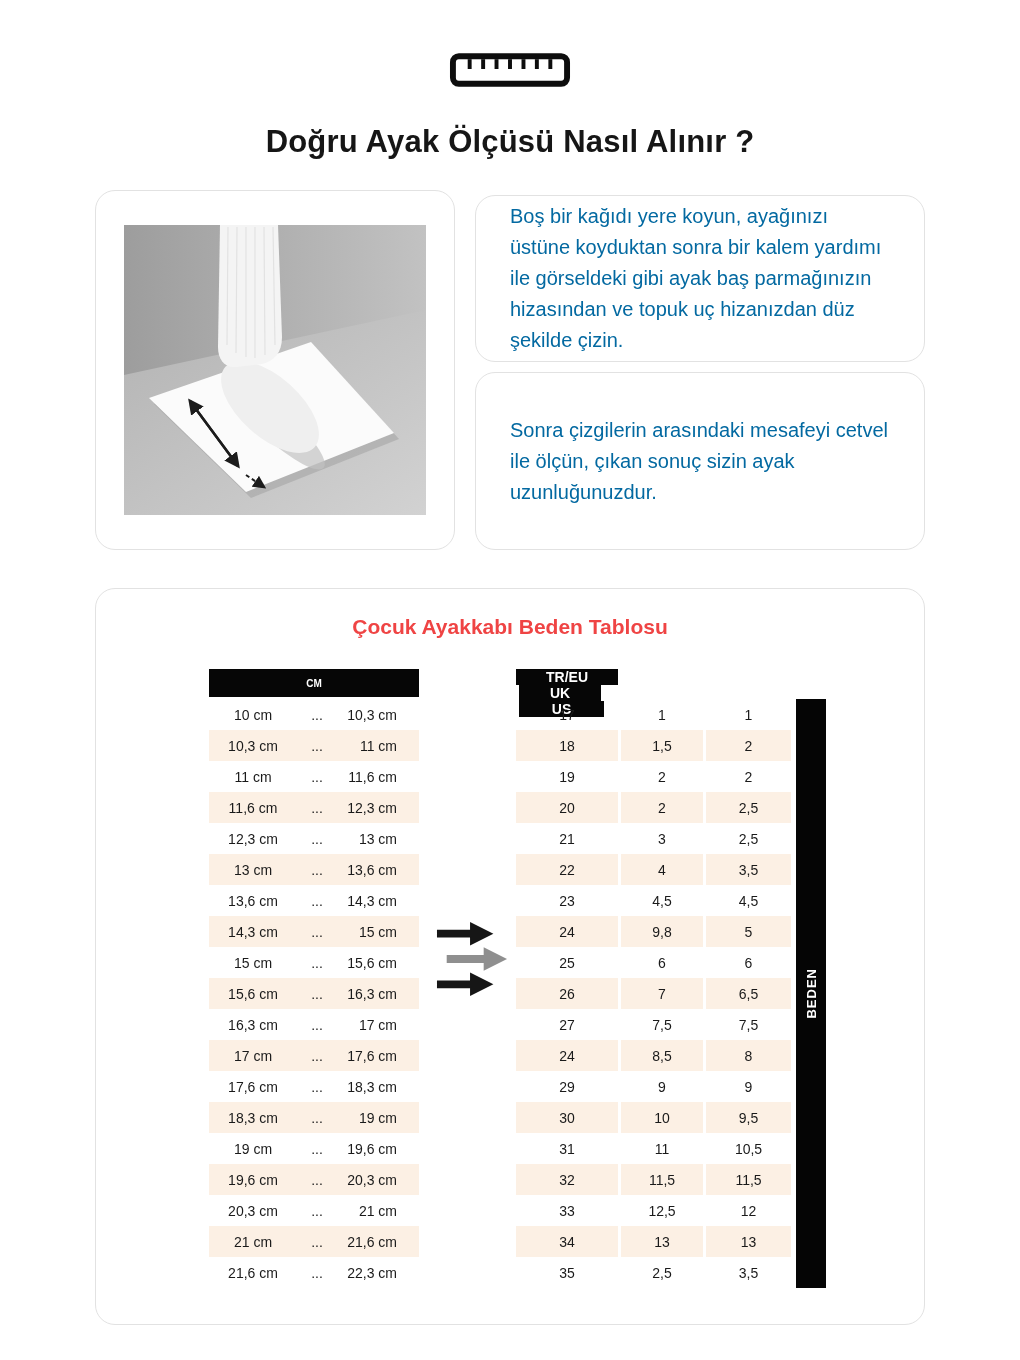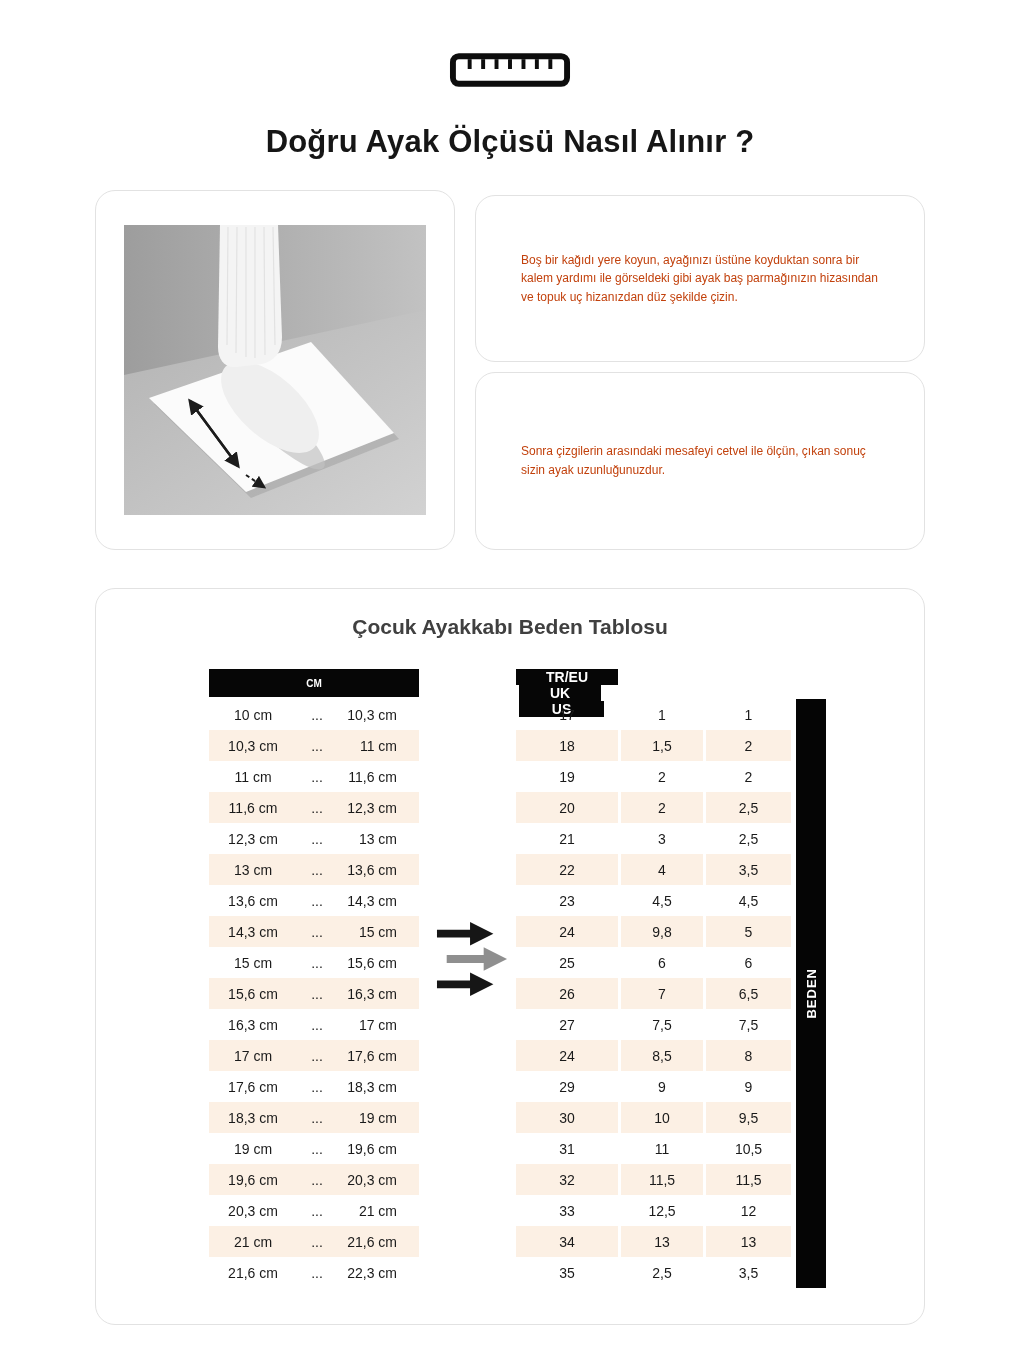--- a/index.html
+++ b/index.html
@@ -30,27 +30,27 @@
 
   
   .photo-card { left: 95px; top: 190px; width: 360px; height: 360px;
     display: flex; align-items: center; justify-content: center; }
   .photo { width: 302px; height: 290px; overflow: hidden; }
 
   
   .text-card { left: 475px; width: 450px; display: flex; align-items: center; padding: 0 30px; }
   .card1 { top: 195px; height: 167px; }
   .card2 { top: 372px; height: 178px; }
-  .text-card p { margin: 15px; font-size: 12px; line-height: 1.55; color: #c2410c; }
+  .text-card p { margin: 4px; font-size: 20px; line-height: 1.55; color: #0369a1; }
 
   
   .table-card { left: 95px; top: 588px; width: 830px; height: 737px; }
   .table-title {
     position: absolute; top: 26px; left: 0; width: 100%; margin: 0;
-    text-align: center; font-size: 21px; font-weight: bold; color: #404040;
+    text-align: center; font-size: 21px; font-weight: bold; color: #ef4444;
   }
 
   .tbl-header { background: var(--header-bg, #060606); color: #fff; font-weight: bold; font-size: 10px; }
 
   
   .cm-table { position: absolute; left: 113px; top: 80px; width: 210px; }
   .cm-header { height: 28px; display: flex; align-items: center; justify-content: center; margin-bottom: 2px; }
   .cm-row { display: flex; align-items: center; height: 31px; font-size: 14px; color: #1a1a1a; }
   .cm-row.stripe { background: var(--stripe, #fcf0e4); }
   .cm-row .c1 { width: 88px; text-align: center; }

